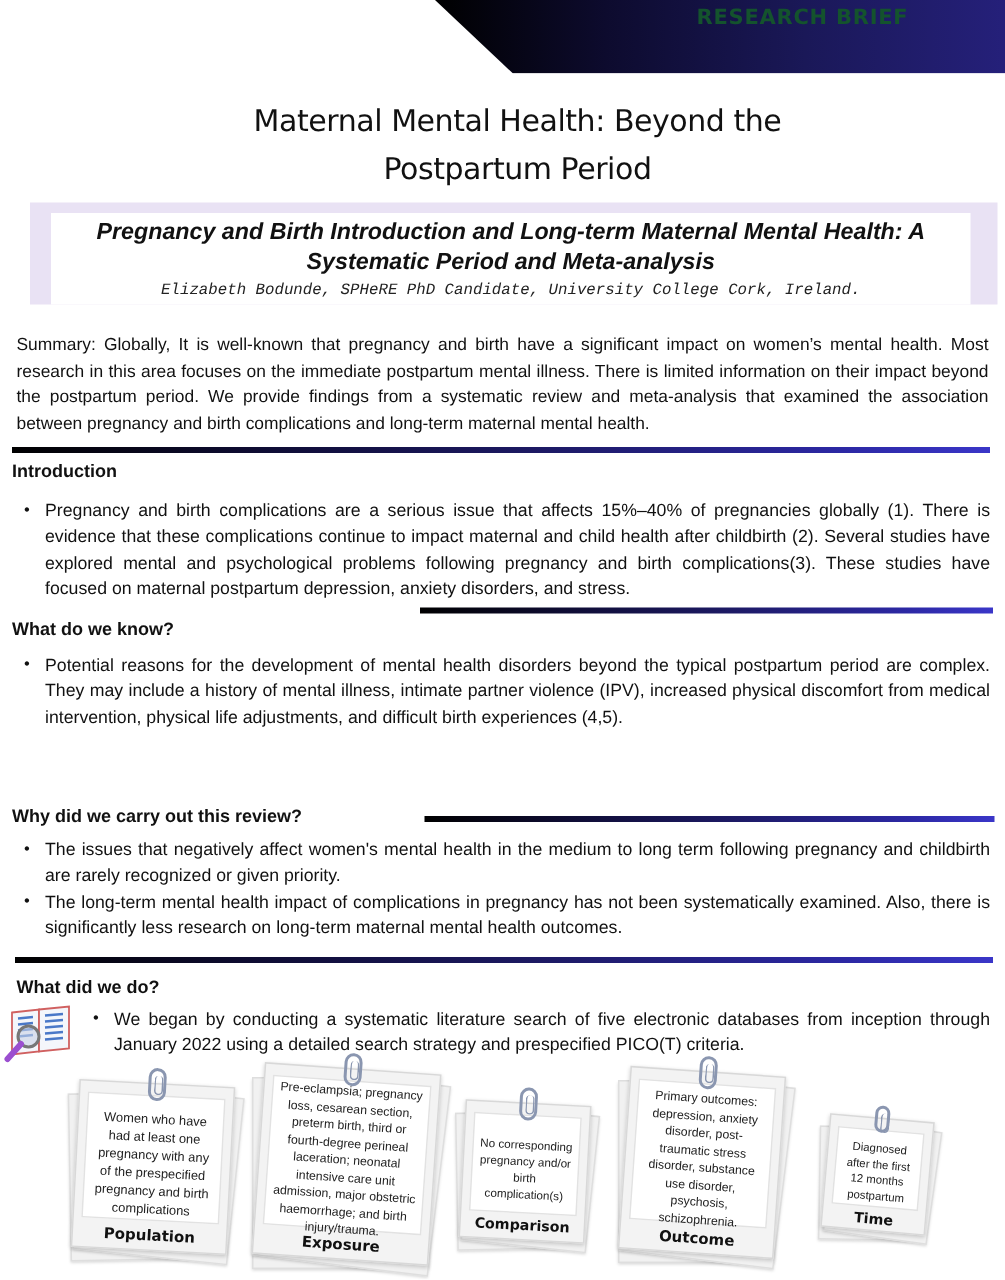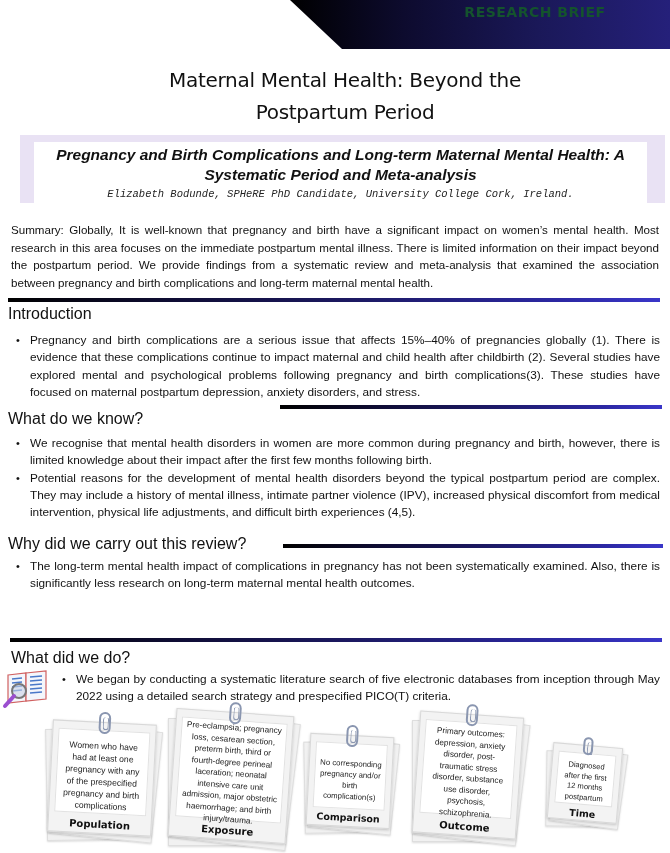--- a/index.html
+++ b/index.html
@@ -51,21 +51,21 @@
   .summary b { font-weight: normal; }
 
   
   .divider {
     position: absolute; height: 4px;
     background: linear-gradient(90deg, #000 0%, #0e0c33 25%, #1d1a66 55%, #2c28a4 85%, #3a36c8 100%);
   }
 
   
   .section-heading {
-    position: absolute; left: 8px; font-weight: normal; font-size: 16px; line-height: 18px; color: #111;
+    position: absolute; left: 8px; font-weight: bold; font-size: 12px; line-height: 18px; color: #111;
   }
 
   ul.bullets { position: absolute; left: 12px; width: 648px; list-style: none; }
   ul.bullets li {
     position: relative; padding-left: 18px; font-size: 11.8px; line-height: 17.3px;
     text-align: justify; color: #111;
   }
   ul.bullets li::before {
     content: "•"; position: absolute; left: 4px; top: 0; font-size: 11px;
   }
@@ -113,44 +113,44 @@
 </div>
 
 <h1 class="main-title">
   <div>Maternal Mental Health: Beyond the</div>
   <div>Postpartum Period</div>
 </h1>
 
 <div class="subtitle-frame"></div>
 <div class="subtitle-inner">
   <div class="paper-title">
-    <div>Pregnancy and Birth Complications and Long-term Maternal Mental Health: A</div>
+    <div>Pregnancy and Birth Introduction and Long-term Maternal Mental Health: A</div>
     <div>Systematic Period and Meta-analysis</div>
   </div>
   <div class="paper-author">Elizabeth Bodunde, SPHeRE PhD Candidate, University College Cork, Ireland.</div>
 </div>
 
 <p class="summary"><b>Summary</b><span>: Globally, It is well-known that pregnancy and birth have a significant impact on women’s mental health. Most research in this area focuses on the immediate postpartum mental illness. There is limited information on their impact beyond the postpartum period. We provide findings from a systematic review and meta-analysis that examined the association between pregnancy and birth complications and long-term maternal mental health.</span></p>
 
 <div class="divider" style="top:298px; left:8px; width:652px;"></div>
 <h2 class="section-heading" style="top:305px;">Introduction</h2>
 <ul class="bullets" style="top:332px;">
   <li>Pregnancy and birth complications are a serious issue that affects 15%–40% of pregnancies globally (1). There is evidence that these complications continue to impact maternal and child health after childbirth (2). Several studies have explored mental and psychological problems following pregnancy and birth complications(3). These studies have focused on maternal postpartum depression, anxiety disorders, and stress.</li>
 </ul>
 
 <div class="divider" style="top:405px; left:280px; width:382px;"></div>
 <h2 class="section-heading" style="top:410px;">What do we know?</h2>
 <ul class="bullets" style="top:435px;">
-  <li>We recognise that mental health disorders in women are more common during pregnancy and birth, however, there is limited knowledge about their impact after the first few months following birth.</li>
   <li>Potential reasons for the development of mental health disorders beyond the typical postpartum period are complex. They may include a history of mental illness, intimate partner violence (IPV), increased physical discomfort from medical intervention, physical life adjustments, and difficult birth experiences (4,5).</li>
 </ul>
 
 <h2 class="section-heading" style="top:535px;">Why did we carry out this review?</h2>
 <div class="divider" style="top:544px; left:283px; width:380px;"></div>
 <ul class="bullets" style="top:558px;">
+  <li>The issues that negatively affect women's mental health in the medium to long term following pregnancy and childbirth are rarely recognized or given priority.</li>
   <li>The long-term mental health impact of complications in pregnancy has not been systematically examined. Also, there is significantly less research on long-term maternal mental health outcomes.</li>
 </ul>
 
 <div class="divider" style="top:638px; left:10px; width:652px;"></div>
 <h2 class="section-heading" style="top:649px; left:11px;">What did we do?</h2>
 
 <svg class="book-icon" viewBox="0 0 50 42">
   <path d="M6 8 L24 6 L24 34 L6 36 Z" fill="#f4f6fb" stroke="#d06060" stroke-width="1.2"></path>
   <path d="M24 6 L44 4 L44 32 L24 34 Z" fill="#f4f6fb" stroke="#d06060" stroke-width="1.2"></path>
   <g stroke="#4a78c8" stroke-width="1.6">
@@ -162,21 +162,21 @@
       <line x1="28" y1="14" x2="40" y2="13"></line>
     <line x1="28" y1="18" x2="40" y2="17"></line>
       <line x1="28" y1="22" x2="40" y2="21"></line>
     <line x1="28" y1="26" x2="40" y2="25"></line>
   </g>
   <circle cx="17" cy="24" r="7" fill="rgba(200,210,230,0.6)" stroke="#777" stroke-width="2"></circle>
   <line x1="12" y1="29" x2="3" y2="39" stroke="#9b4fd0" stroke-width="4" stroke-linecap="round"></line>
 </svg>
 
 <ul class="bullets" style="top:671px; left:58px; width:602px;">
-  <li>We began by conducting a systematic literature search of five electronic databases from inception through May 2022 using a detailed search strategy and prespecified PICO(T) criteria.</li>
+  <li>We began by conducting a systematic literature search of five electronic databases from inception through January 2022 using a detailed search strategy and prespecified PICO(T) criteria.</li>
 </ul>
 
 <div class="card" style="left:50px; top:722px; width:104px; height:112px; transform: rotate(3deg);">
   <div class="stack s1"></div>
   <div class="stack s2"></div>
   <div class="face"></div>
   <div class="paper" style="height:84px;">Women who have had at least one pregnancy with any of the prespecified pregnancy and birth complications</div>
   <div class="label">Population</div>
   <div class="clip"></div>
 </div>

